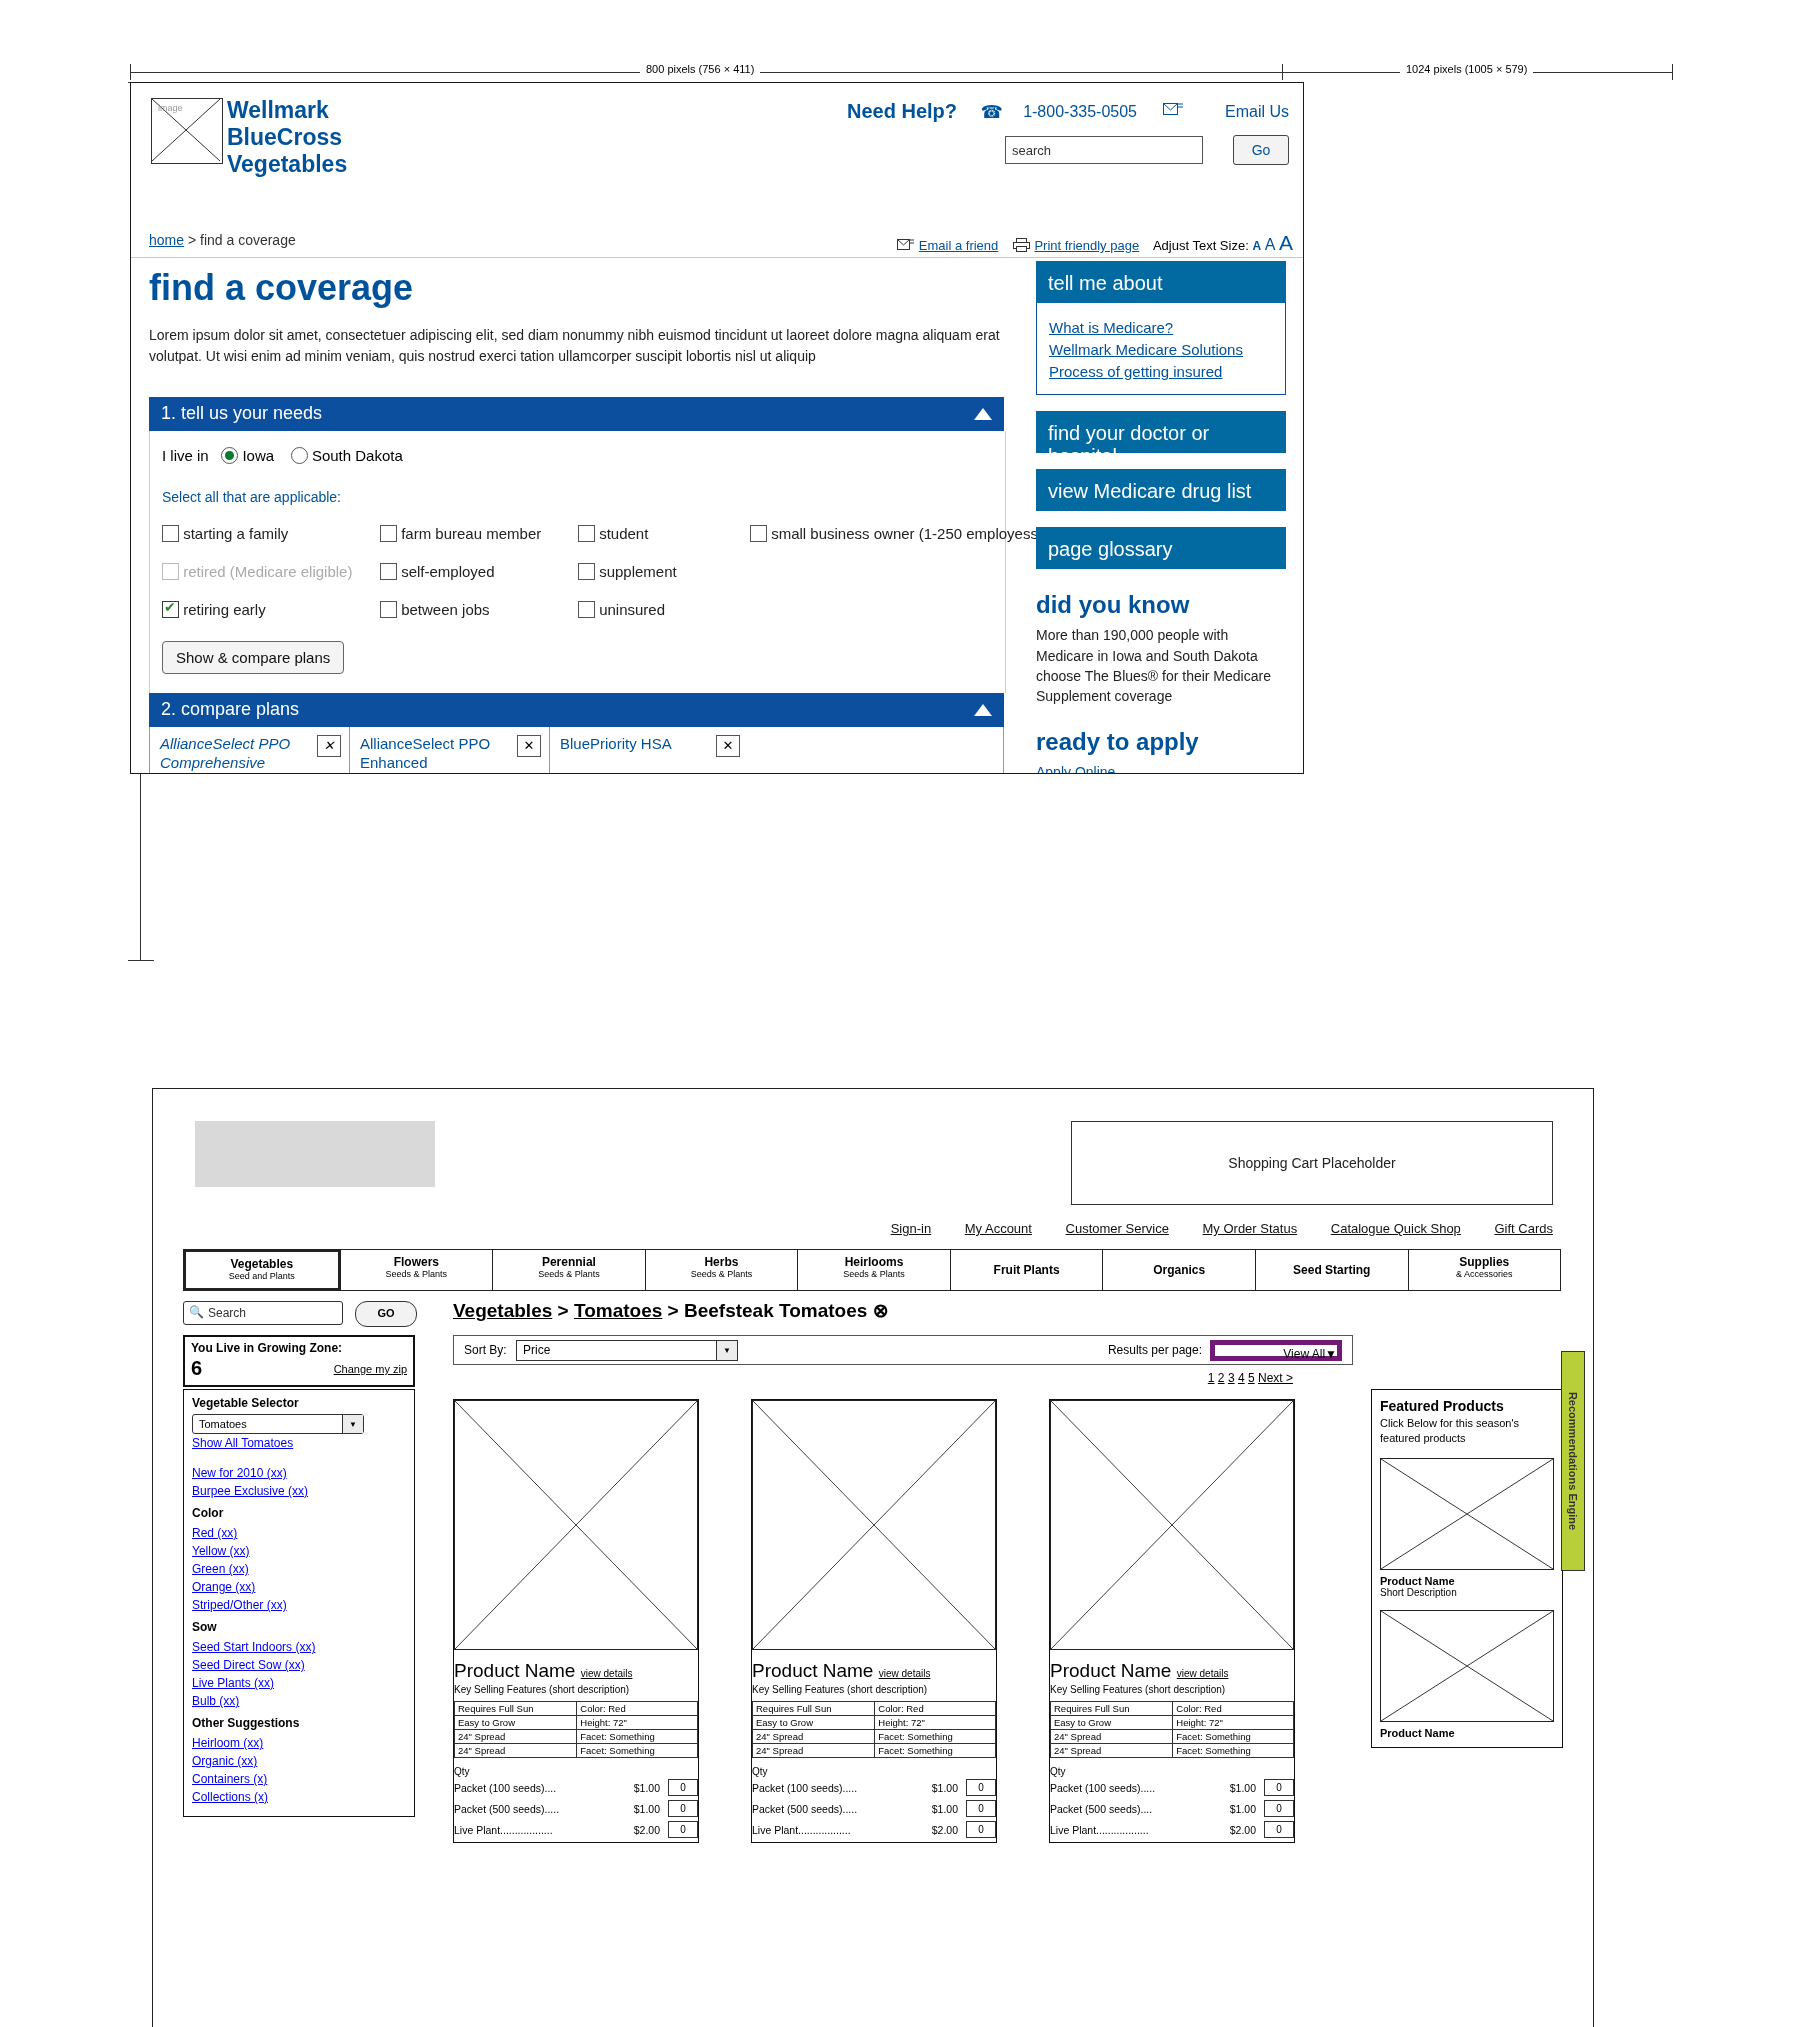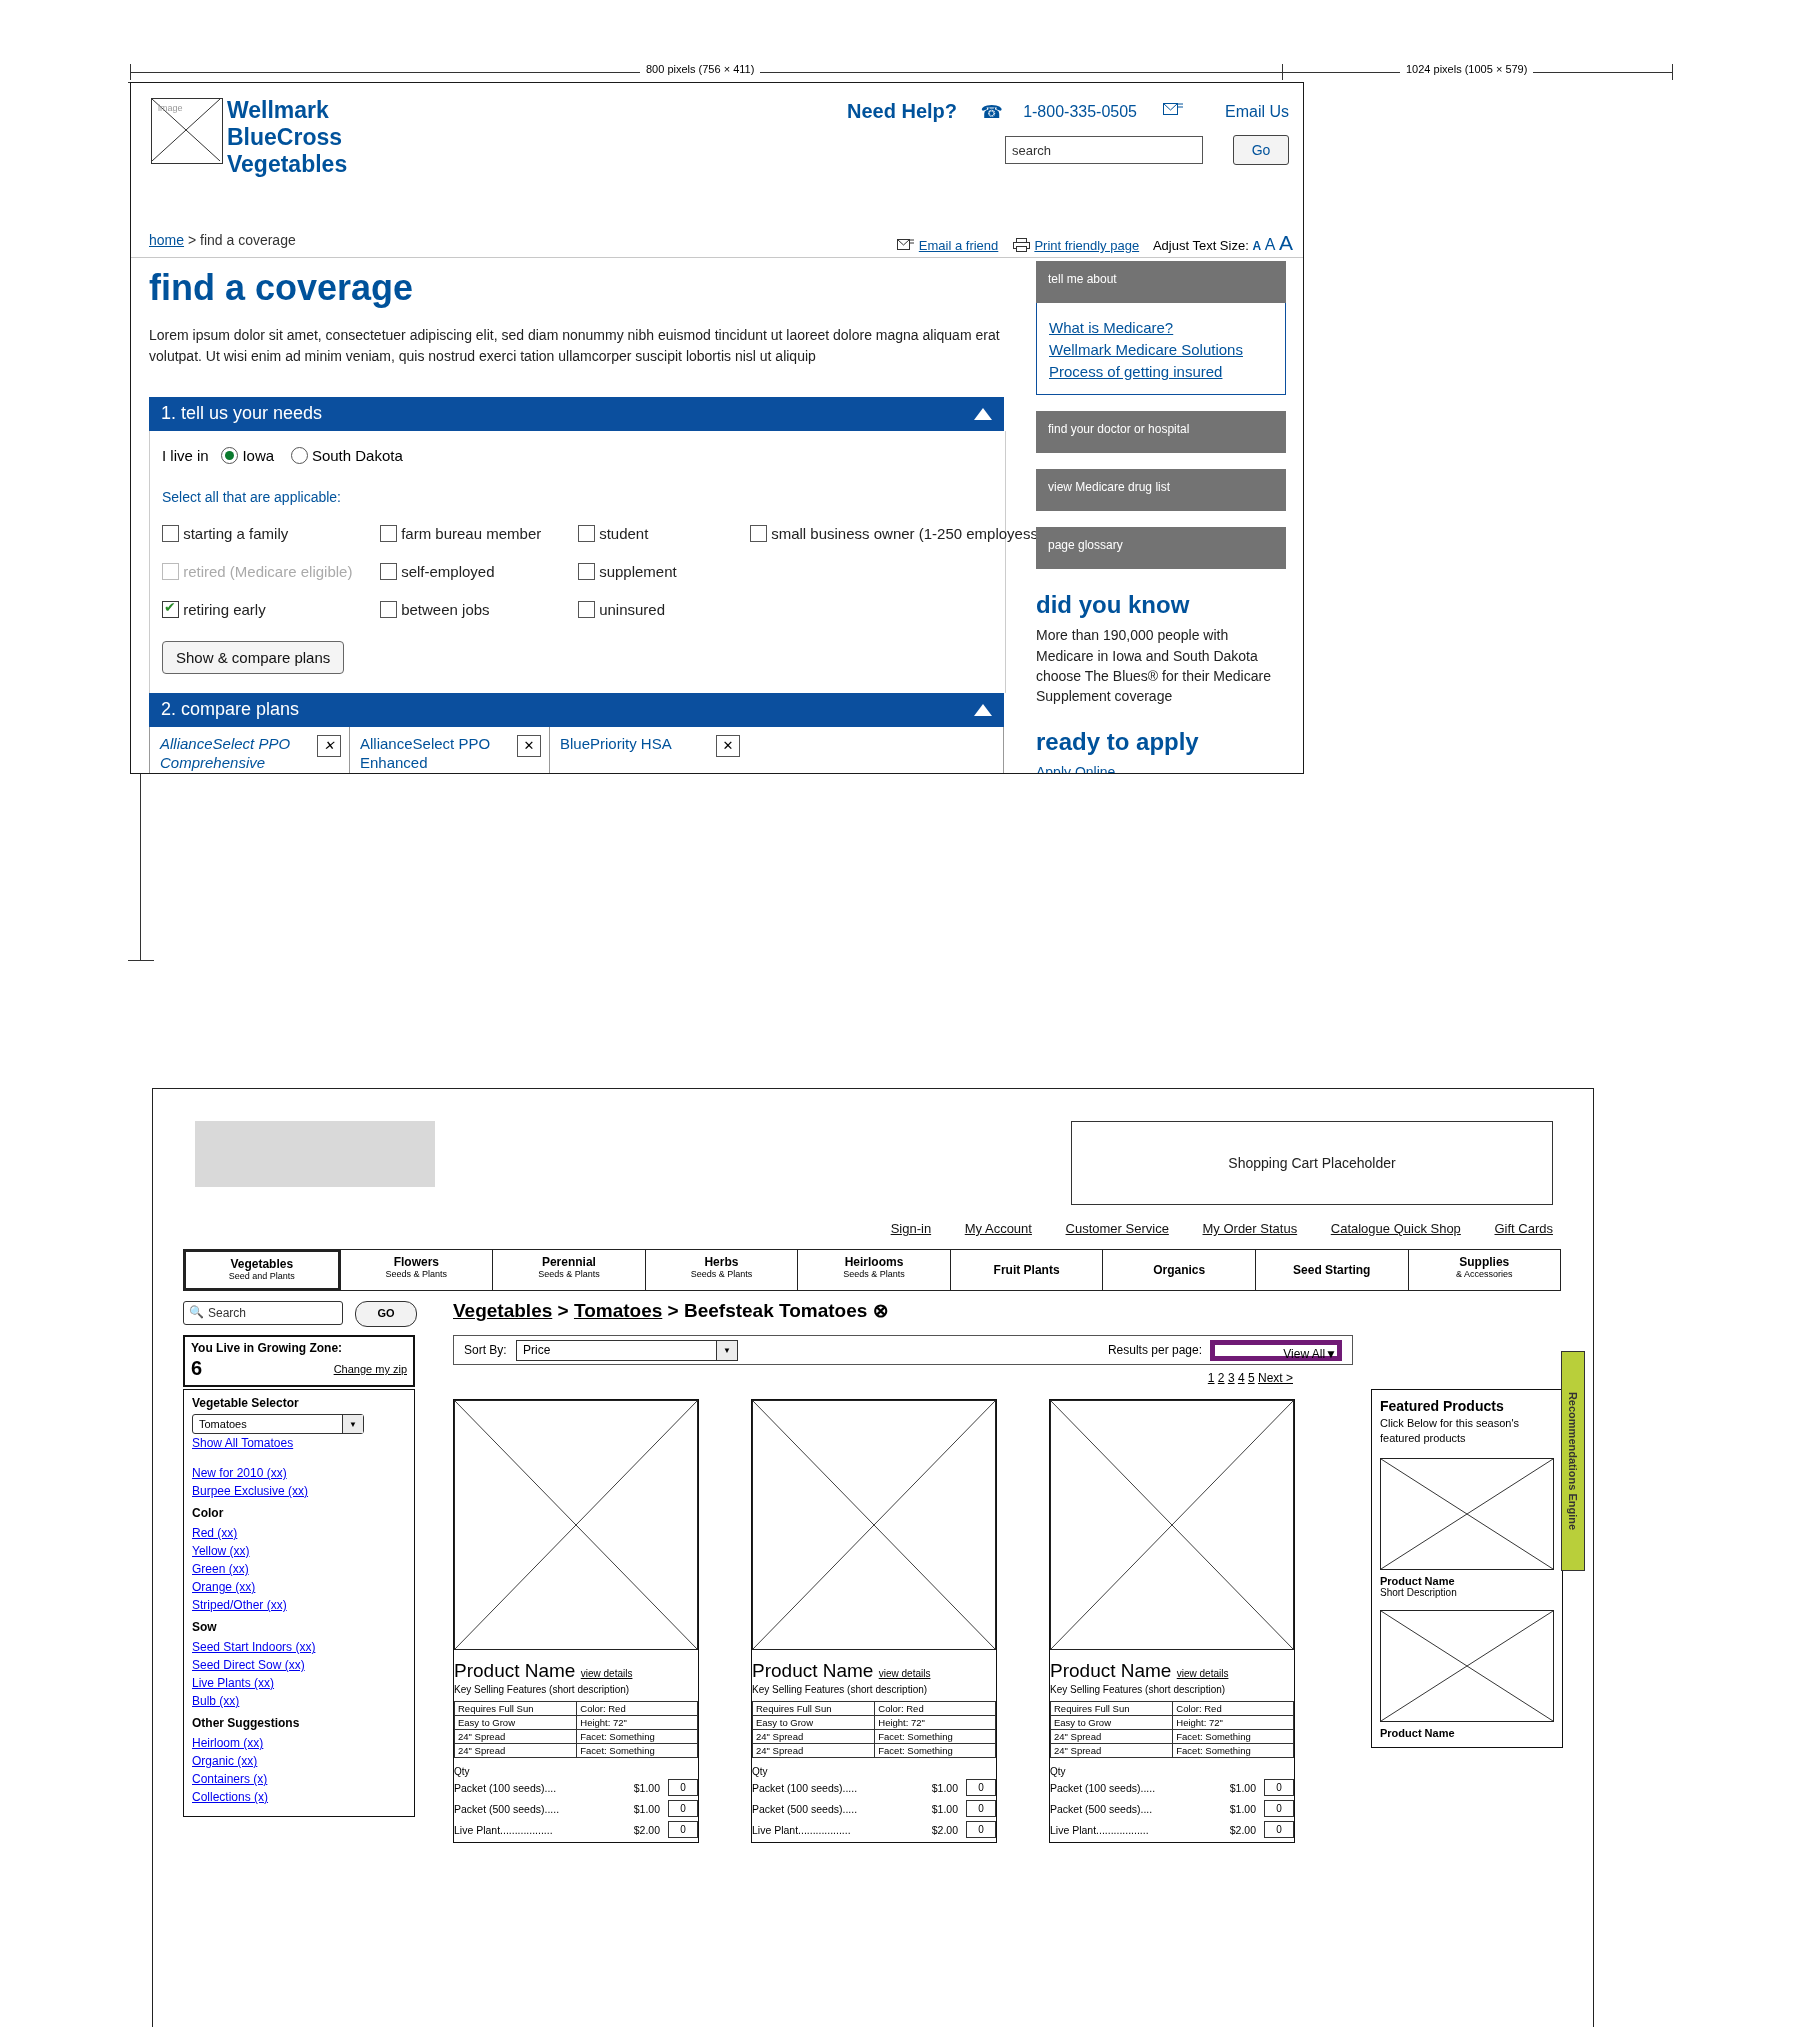--- a/index.html
+++ b/index.html
@@ -71,21 +71,21 @@
   .cmp-row { display:flex; }
   .cmp-cell { border-right:1px solid #999; box-sizing:border-box; position:relative; }
   .cmp-cell:last-child { border-right:none; }
   .cmp-head { height:58px; }
   .cmp-viewing { position:absolute; right:8px; bottom:6px; font-size:14px; color:#333; }
   .cmp-name { position:absolute; left:10px; top:8px; font-size:15px; color:#00529b; width:150px; line-height:1.25; }
   .x-btn { position:absolute; right:8px; top:8px; width:22px; height:20px; border:1px solid #555; font-size:13px; text-align:center; line-height:19px; background:#fff; }
 
   
   .rail { position:absolute; left:905px; top:178px; width:250px; }
-  .rail-head { width:250px; height:42px; background:#737373; color:#fff; font-size:12px; box-sizing:border-box; padding:11px 4px 0 12px; }
+  .rail-head { width:250px; height:42px; background:#0369a1; color:#fff; font-size:20px; box-sizing:border-box; padding:11px 4px 0 12px; }
   .rail-body { width:250px; border:1px solid #0b4f9e; border-top:none; box-sizing:border-box; padding:14px 12px 12px 12px; }
   .rail-body a { display:block; font-size:15px; color:#00529b; text-decoration:underline; line-height:1.45; }
   .rail-gap { height:16px; }
   .rail-title { font-size:24px; font-weight:bold; color:#00529b; margin:22px 0 6px 0; }
   .rail-text { font-size:14px; color:#222; line-height:1.45; }
   .rail-link { font-size:14px; color:#00529b; text-decoration:underline; display:block; line-height:1.45; }
 
   
   #wf2 { position:absolute; left:0; top:1060px; width:1795px; height:967px; }
   .wf2-frame { position:absolute; left:152px; top:28px; width:1440px; height:940px; border:1px solid #222; background:#fff; overflow:hidden; }

